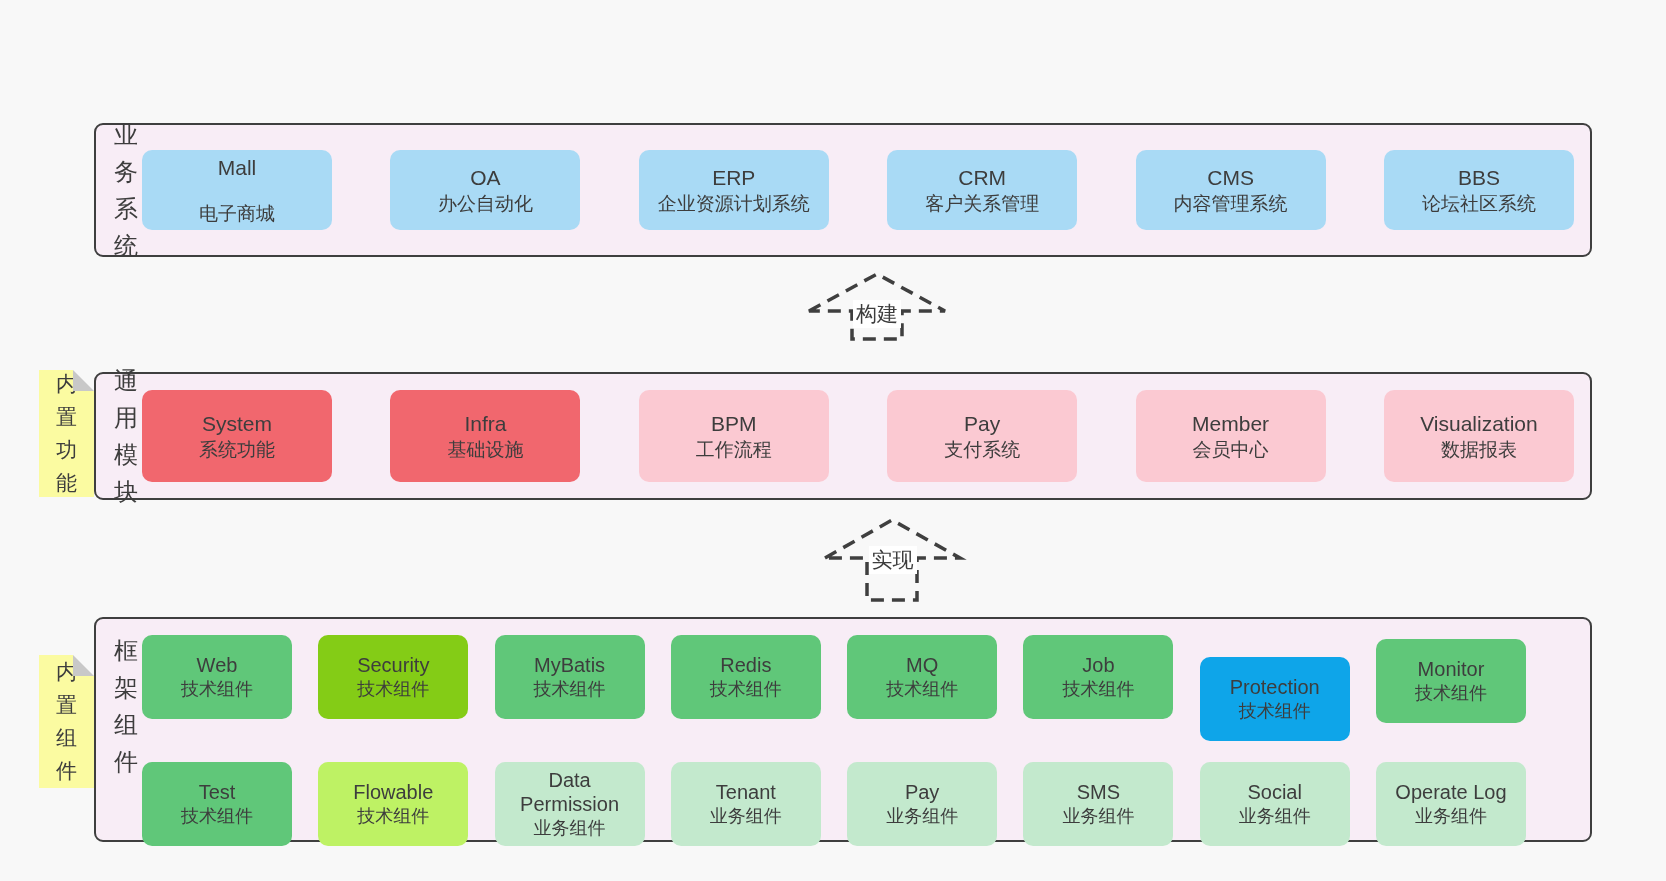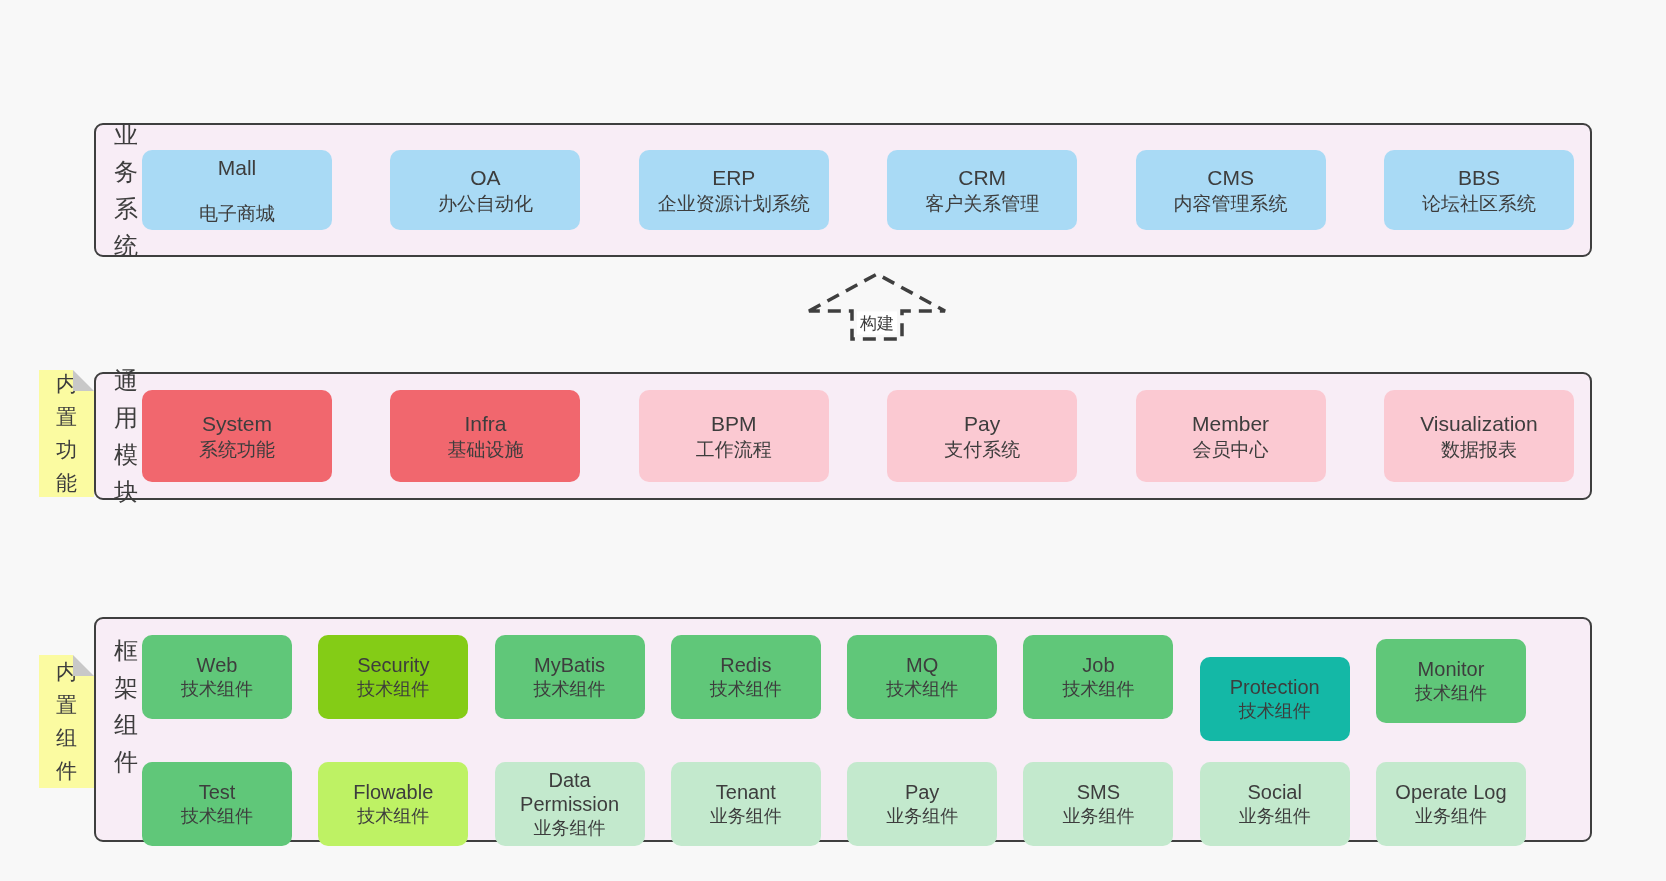--- a/index.html
+++ b/index.html
@@ -87,23 +87,23 @@
   .arrow{ position:absolute; }
   .arrow-build{     left:806px; top:271px; width:142px; height:71px; }
   .arrow-implement{ left:822px; top:517px; width:141px; height:86px; }
   .arrow svg{ display:block; width:100%; height:100%; overflow:visible; }
   .arrow path{
     fill:var(--page-bg);
     stroke:var(--arrow); stroke-width:3.5;
     stroke-dasharray:13 8;
   }
   .arrow-label{
-    position:absolute; left:50%; top:52px; transform:translate(-50%,-50%);
+    position:absolute; left:50%; top:43px; transform:translate(-50%,-50%);
     background:var(--arrow-label-bg);
-    padding:0 3px; font-size:17px; color:var(--text); white-space:nowrap;
+    padding:0 3px; font-size:21px; color:var(--text); white-space:nowrap;
   }
 </style>
 </head>
 <body>
 
 <div class="stage">
 
   <section class="panel panel-business">
     <div class="v-label">
         <span>业</span>
@@ -178,20 +178,26 @@
             <div class="sub">会员中心</div>
           </div>
           <div class="box" style="background: rgb(251, 201, 210);">
             <div class="name">Visualization</div>
             <div class="sub">数据报表</div>
           </div>
         </div>
       </div>
   </section>
 
+  <div class="arrow arrow-implement">
+    <svg viewBox="0 0 141 86" aria-hidden="true">
+      <path d="M3,41 L70,3 L138,41 L95,41 L95,83 L45,83 L45,41 Z"></path>
+    </svg>
+    <span class="arrow-label">实现</span>
+  </div>
 
   <section class="panel panel-components">
     <div class="v-label">
         <span>框</span>
         <span>架</span>
         <span>组</span>
         <span>件</span>
       </div>
     <div class="rows">
         <div class="box-row">
@@ -212,21 +218,21 @@
             <div class="sub">技术组件</div>
           </div>
           <div class="box" style="background: rgb(96, 199, 121);">
             <div class="name">MQ</div>
             <div class="sub">技术组件</div>
           </div>
           <div class="box" style="background: rgb(96, 199, 121);">
             <div class="name">Job</div>
             <div class="sub">技术组件</div>
           </div>
-          <div class="box" style="background: #14b8a6; margin-top: 44px;">
+          <div class="box" style="background: #0ea5e9; margin-top: 44px;">
             <div class="name">Protection</div>
             <div class="sub">技术组件</div>
           </div>
           <div class="box" style="background: rgb(96, 199, 121); margin-top: 7px;">
             <div class="name">Monitor</div>
             <div class="sub">技术组件</div>
           </div>
         </div>
         <div class="box-row">
           <div class="box" style="background: rgb(96, 199, 121);">

